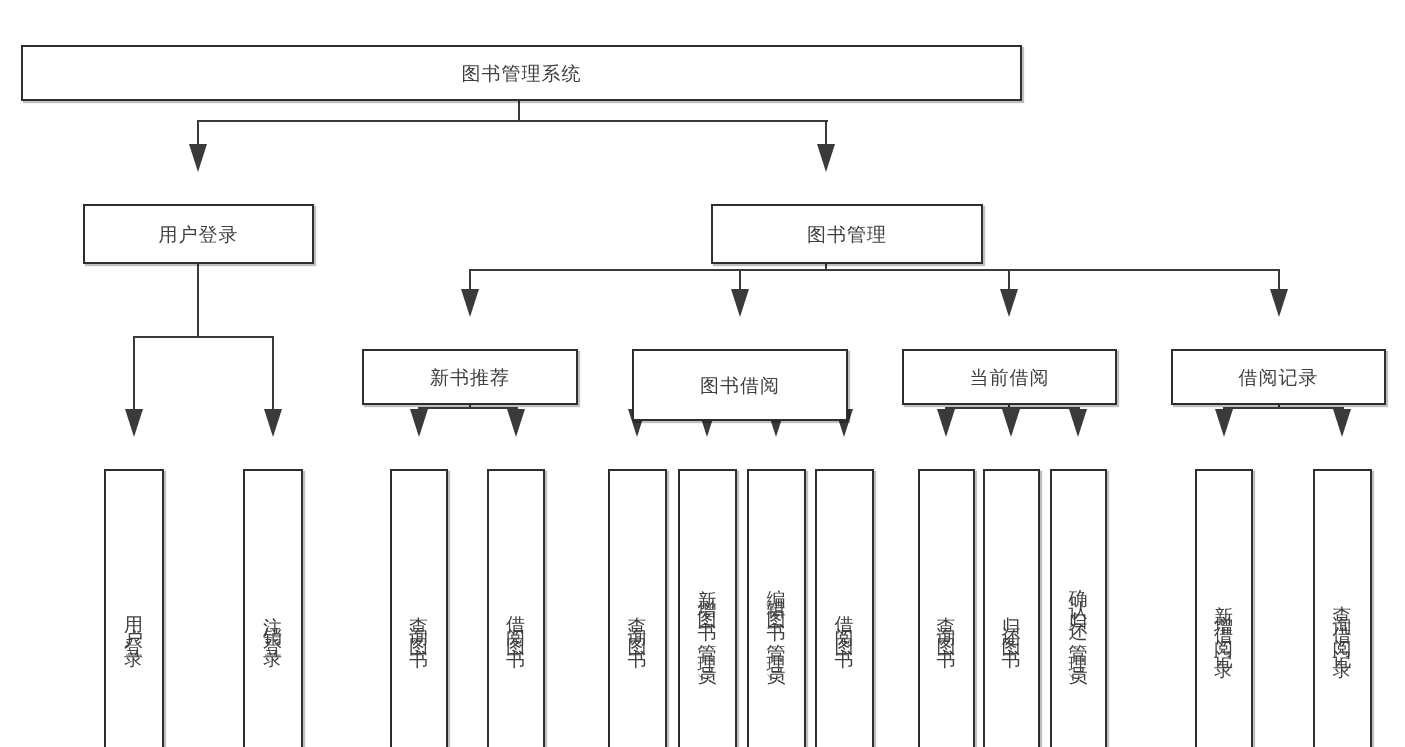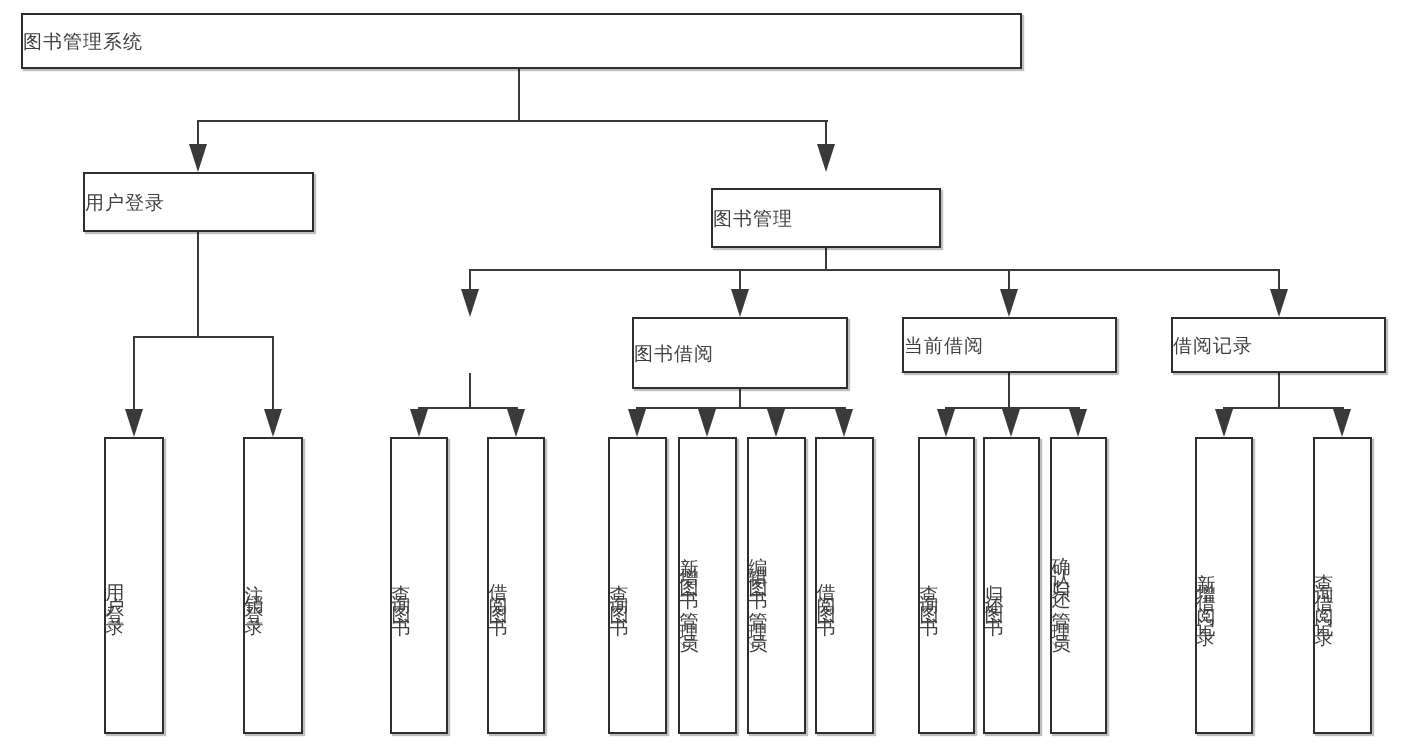--- a/index.html
+++ b/index.html
@@ -18,22 +18,23 @@
     font-family:"Liberation Sans","DejaVu Sans",sans-serif;
     color:var(--text);
   }
   
   .hbox,.vbox{
     position:absolute;
     background:var(--box-fill);
     border:2px solid var(--box-border);
     box-shadow:2px 2px 1px rgba(0,0,0,0.25);
     box-sizing:border-box;
-    display:flex;align-items:center;justify-content:flex-start;
+    display:flex;align-items:center;justify-content:center;
     z-index:2;
+    margin-top:32px;
   }
   .hbox .lbl{
     font-size:19px;
     letter-spacing:1px;
     line-height:1;
     white-space:nowrap;
   }
   .vbox .vtext{
     writing-mode:vertical-rl;
     font-size:19px;
@@ -77,21 +78,21 @@
   <div class="vline" style="left:518px;top:69px;height:53px"></div>
   <div class="hline" style="left:197px;top:120px;width:631px"></div>
   <div class="vline" style="left:197px;top:120px;height:26px"></div>
   <div class="vline" style="left:825px;top:120px;height:26px"></div>
   <div class="arrow-down" style="left:189px;top:144px"></div>
   <div class="arrow-down" style="left:817px;top:144px"></div>
 
   <div class="hbox" style="left:83px;top:172px;width:231px;height:60px">
     <span class="lbl">用户登录</span>
   </div>
-  <div class="hbox" style="left:711px;top:188px;width:230px;height:60px">
+  <div class="hbox" style="left:711px;top:172px;width:272px;height:60px">
     <span class="lbl">图书管理</span>
   </div>
 
   <div class="vline" style="left:197px;top:232px;height:106px"></div>
   <div class="hline" style="left:133px;top:336px;width:141px"></div>
   <div class="vline" style="left:133px;top:336px;height:75px"></div>
   <div class="vline" style="left:272px;top:336px;height:75px"></div>
   <div class="arrow-down" style="left:125px;top:409px"></div>
   <div class="arrow-down" style="left:264px;top:409px"></div>
 
@@ -99,20 +100,23 @@
   <div class="hline" style="left:469px;top:269px;width:811px"></div>
   <div class="vline" style="left:469px;top:269px;height:22px"></div>
   <div class="vline" style="left:739px;top:269px;height:22px"></div>
   <div class="vline" style="left:1008px;top:269px;height:22px"></div>
   <div class="vline" style="left:1278px;top:269px;height:22px"></div>
   <div class="arrow-down" style="left:461px;top:289px"></div>
   <div class="arrow-down" style="left:731px;top:289px"></div>
   <div class="arrow-down" style="left:1000px;top:289px"></div>
   <div class="arrow-down" style="left:1270px;top:289px"></div>
 
+  <div class="hbox" style="left:362px;top:317px;width:216px;height:56px">
+    <span class="lbl">新书推荐</span>
+  </div>
   <div class="hbox" style="left:632px;top:317px;width:216px;height:72px">
     <span class="lbl">图书借阅</span>
   </div>
   <div class="hbox" style="left:1171px;top:317px;width:215px;height:56px">
     <span class="lbl">借阅记录</span>
   </div>
   <div class="hbox" style="left:902px;top:317px;width:215px;height:56px">
     <span class="lbl">当前借阅</span>
   </div>
 

